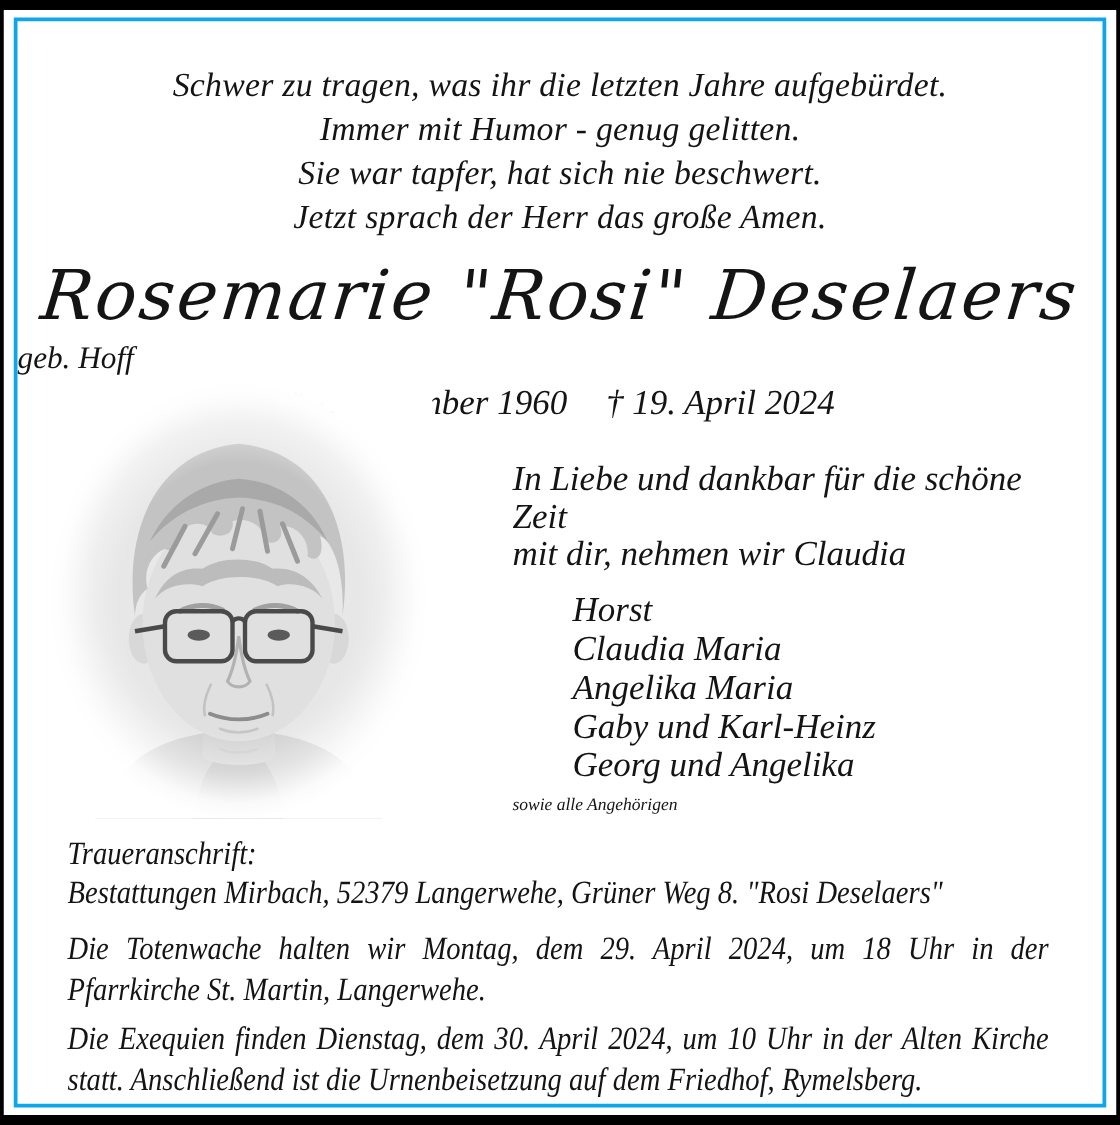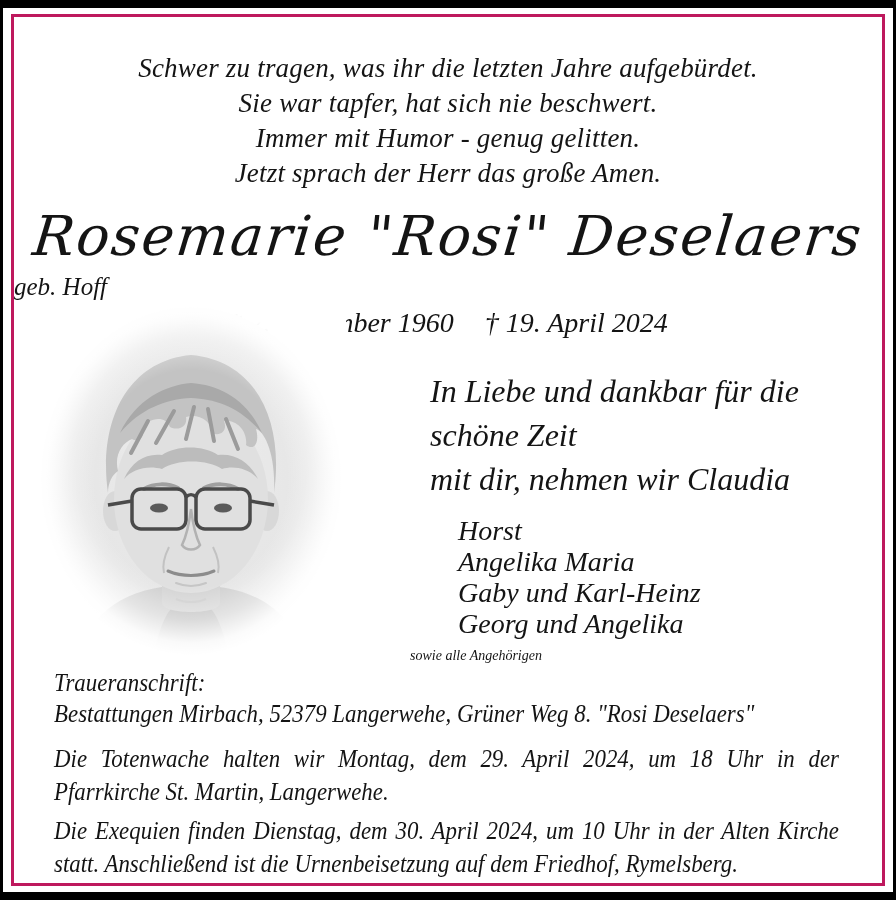--- a/index.html
+++ b/index.html
@@ -12,21 +12,21 @@
     overflow: hidden;
   }
   .paper {
     position: absolute;
     left: 3px; right: 3px; top: 8px; bottom: 8px;
     background: #fff;
   }
   .inner-frame {
     position: absolute;
     left: 8px; right: 8px; top: 6px; bottom: 6px;
-    border: 3px solid #be185d;
+    border: 3px solid #0ea5e9;
     overflow: hidden;
     background: #fff;
   }
 
   .poem {
     margin-top: 34px;
     text-align: center;
     font-style: italic;
     font-size: 27px;
     line-height: 35px;
@@ -71,21 +71,21 @@
     flex: none;
     width: 352px;
     margin-top: -38px;
     padding-left: 22px;
   }
   .right-col {
     flex: 1;
     padding: 28px 18px 0 22px;
     font-style: italic;
   }
-  .farewell { font-size: 32px; line-height: 44px; margin-left: 20px; }
+  .farewell { font-size: 28px; line-height: 30px; }
   .mourners { margin-top: 15px; font-size: 28px; line-height: 30px; margin-left: 48px; }
   .mourners div { margin-bottom: 1px; }
   .mourners-suffix { font-size: 14px; line-height: 26px; margin-top: 4px; }
 
   .bottom {
     margin: 10px 0 0 40px;
     width: 892px;
     transform: scaleX(0.88);
     transform-origin: 0 0;
     font-style: italic;
@@ -100,22 +100,22 @@
   .para:last-child { margin-top: 6px; }
 </style>
 </head>
 <body>
 
 <div class="paper">
   <div class="inner-frame">
 
     <div class="poem">
       <div>Schwer zu tragen, was ihr die letzten Jahre aufgebürdet.</div>
+      <div>Immer mit Humor - genug gelitten.</div>
       <div>Sie war tapfer, hat sich nie beschwert.</div>
-      <div>Immer mit Humor - genug gelitten.</div>
       <div>Jetzt sprach der Herr das große Amen.</div>
     </div>
 
     <div class="deceased-name">Rosemarie "Rosi" Deselaers</div>
 
     <div class="maiden-name">geb. Hoff</div>
 
     <div class="dates">
       <span class="birth">* 2. Dezember 1960</span>
       <span class="death">† 19. April 2024</span>
@@ -189,20 +189,21 @@
         </svg>
       </div>
 
       <div class="right-col">
         <div class="farewell">
           <div>In Liebe und dankbar für die schöne Zeit</div>
           <div>mit dir, nehmen wir Claudia</div>
         </div>
         <div class="mourners">
           <div>Horst</div>
+          <div>Claudia Maria</div>
           <div>Angelika Maria</div>
           <div>Gaby und Karl-Heinz</div>
           <div>Georg und Angelika</div>
         </div>
         <div class="mourners-suffix">sowie alle Angehörigen</div>
       </div>
     </div>
 
     <div class="bottom">
       <div class="address-block">

